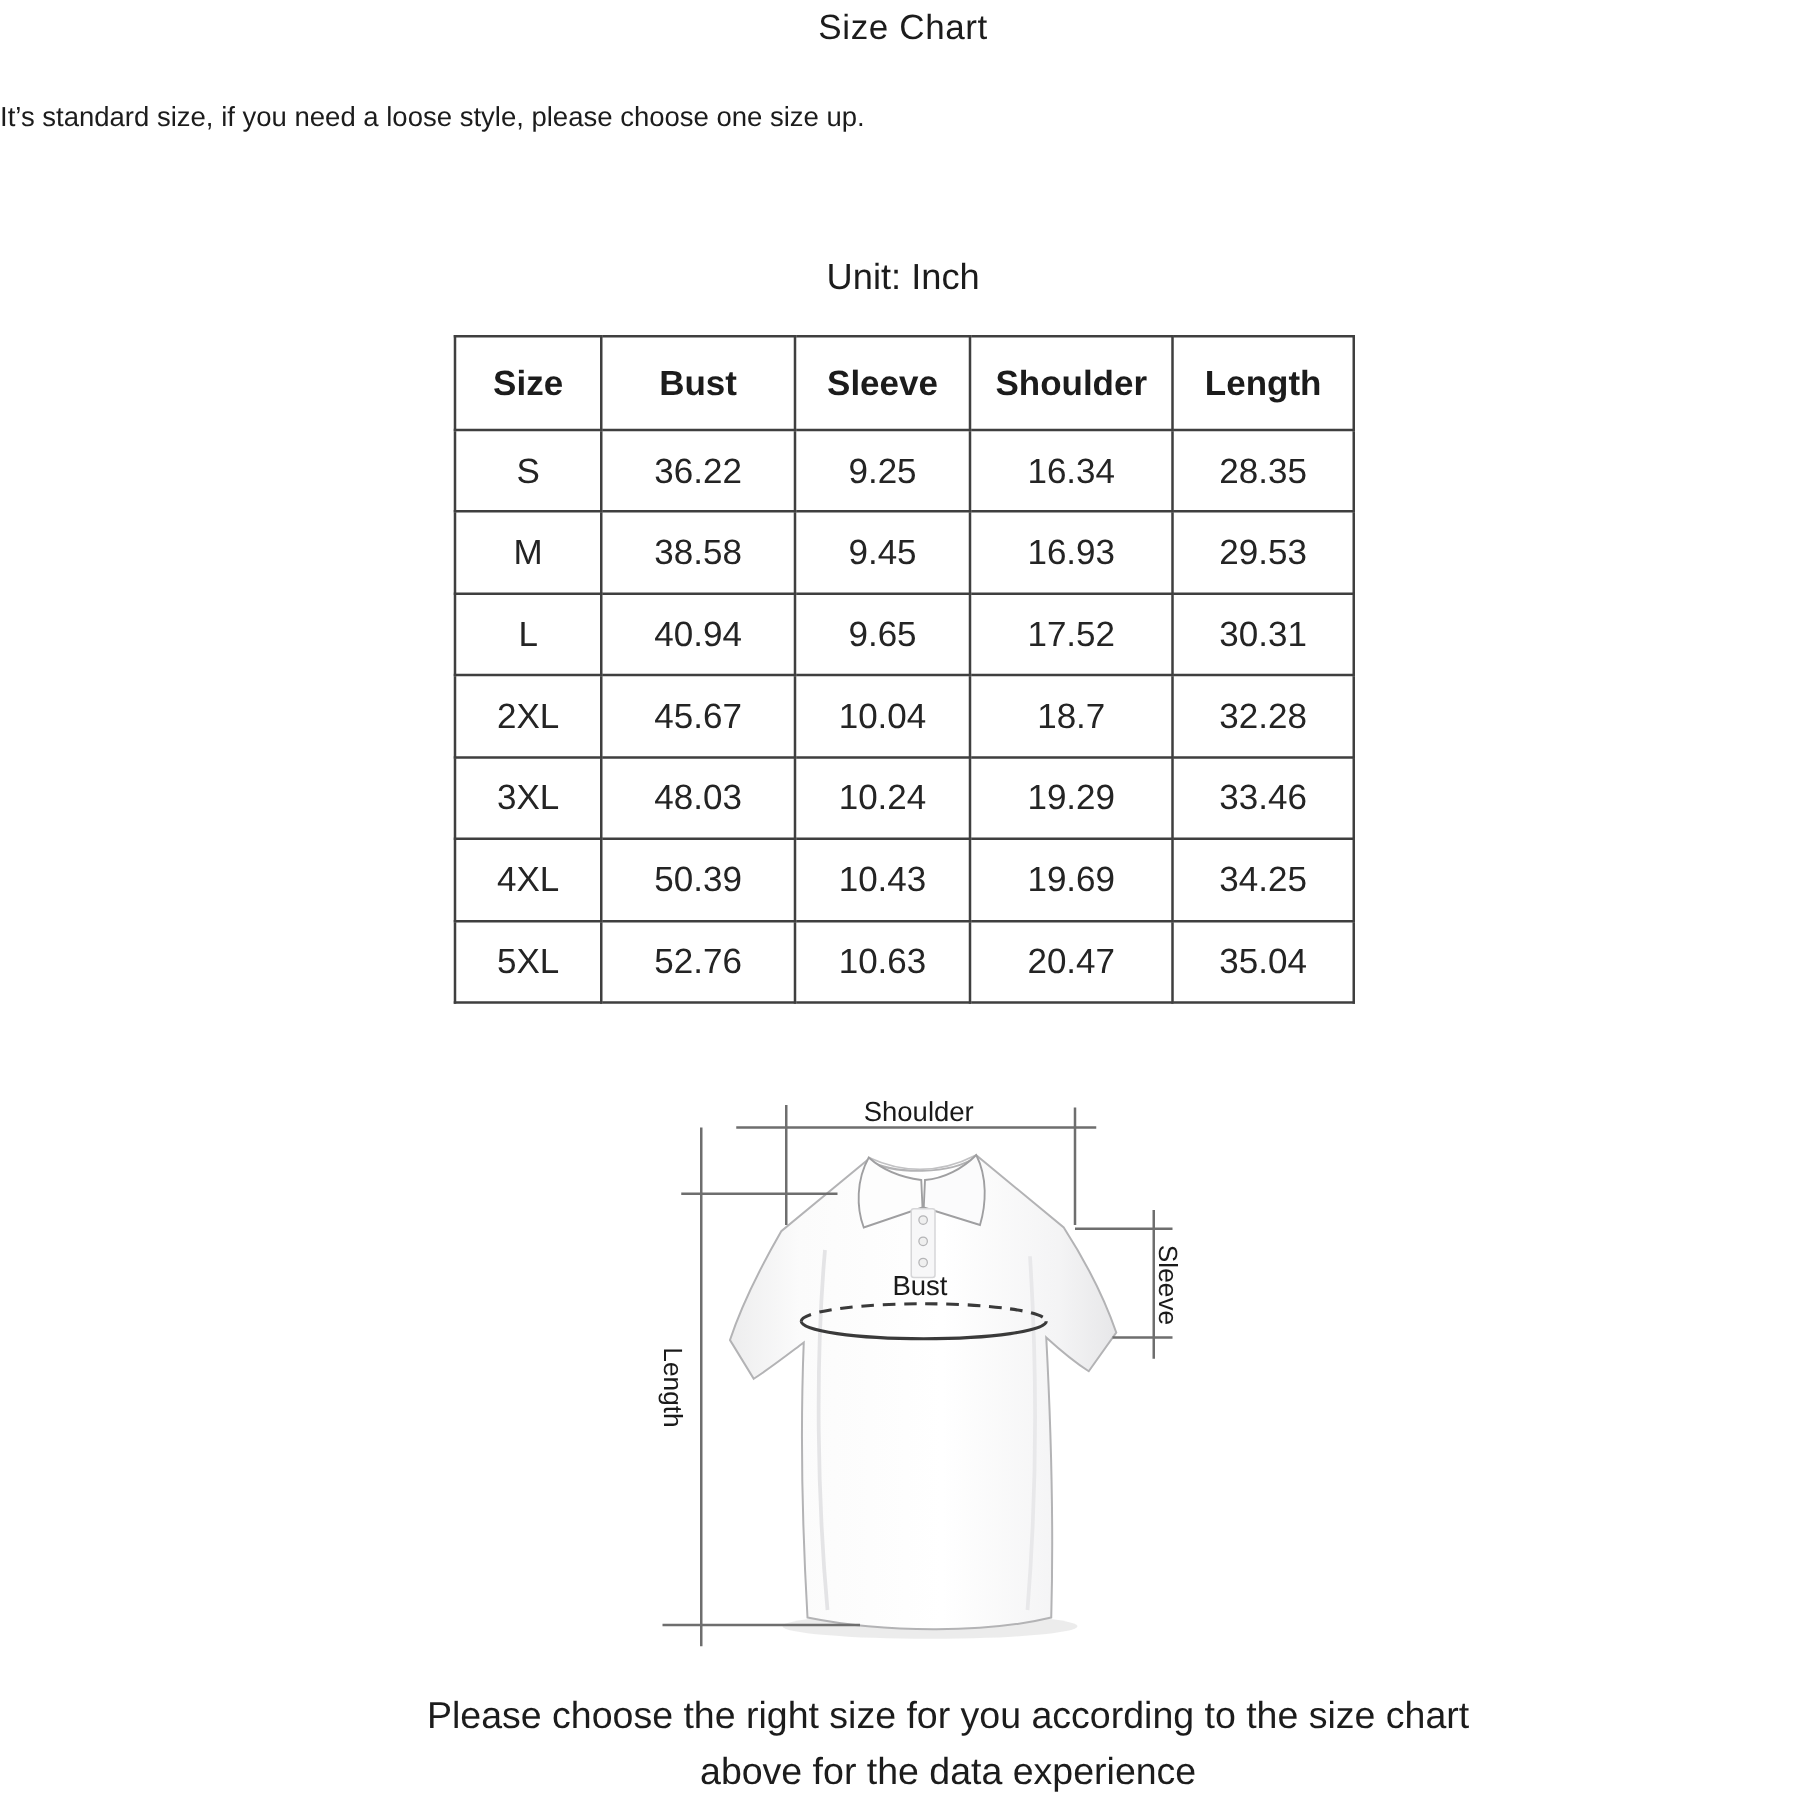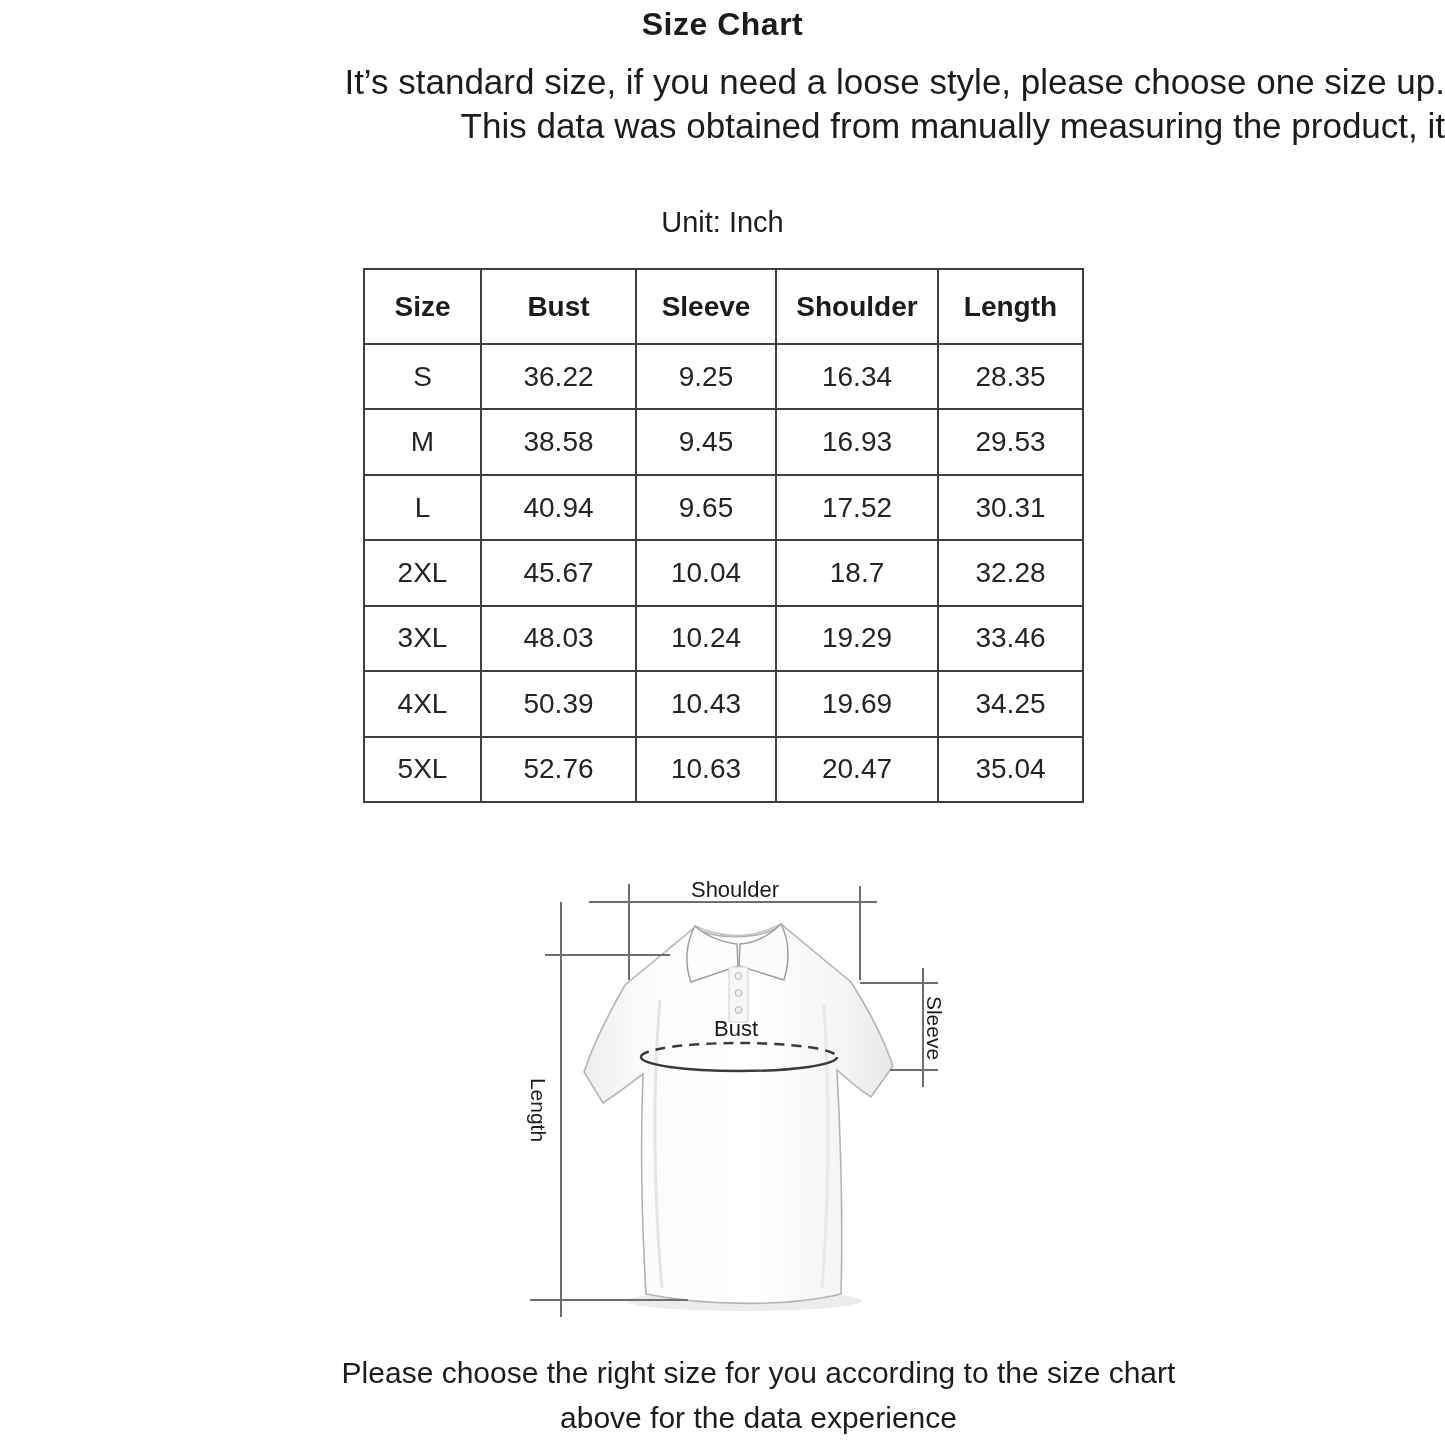--- a/index.html
+++ b/index.html
@@ -6,26 +6,26 @@
   body {
     width:1445px; height:1445px;
     background:#ffffff;
     font-family:"Liberation Sans", sans-serif;
     color:#1c1c1c;
     position:relative;
     overflow:hidden;
   }
   .page-title {
     position:absolute; top:6px; left:0; width:100%;
-    text-align:center; font-size:32px; font-weight:bold;
+    text-align:center; font-size:28px; font-weight:normal;
     letter-spacing:0.5px;
   }
   .desc {
-    position:absolute; top:60px; left:0; width:100%;
-    text-align:right; font-size:35px; line-height:44px; font-weight:400;
+    position:absolute; top:72px; left:0; width:100%;
+    text-align:left; font-size:22px; line-height:44px; font-weight:400;
   }
   .unit-label {
     position:absolute; top:206px; left:0; width:100%;
     text-align:center; font-size:29px; font-weight:normal;
   }
   table.size-table {
     position:absolute; left:363px; top:268px;
     width:719px; height:535px;
     border-collapse:collapse; table-layout:fixed;
     font-size:28px; text-align:center; color:#242424;
@@ -48,21 +48,20 @@
   .bustline { stroke:#3a3a3a; stroke-width:2.5; fill:none; }
   .dlabel { fill:#1a1a1a; font-family:"Liberation Sans", sans-serif; }
 </style>
 </head>
 <body>
 
 <div class="page-title">Size Chart</div>
 
 <div class="desc">
   <div>It’s standard size, if you need a loose style, please choose one size up.</div>
-  <div>This data was obtained from manually measuring the product, it</div>
 </div>
 
 <div class="unit-label">Unit: Inch</div>
 
 <table class="size-table">
   <colgroup>
     <col style="width:117px">
       <col style="width:155px">
       <col style="width:140px">
       <col style="width:162px">

